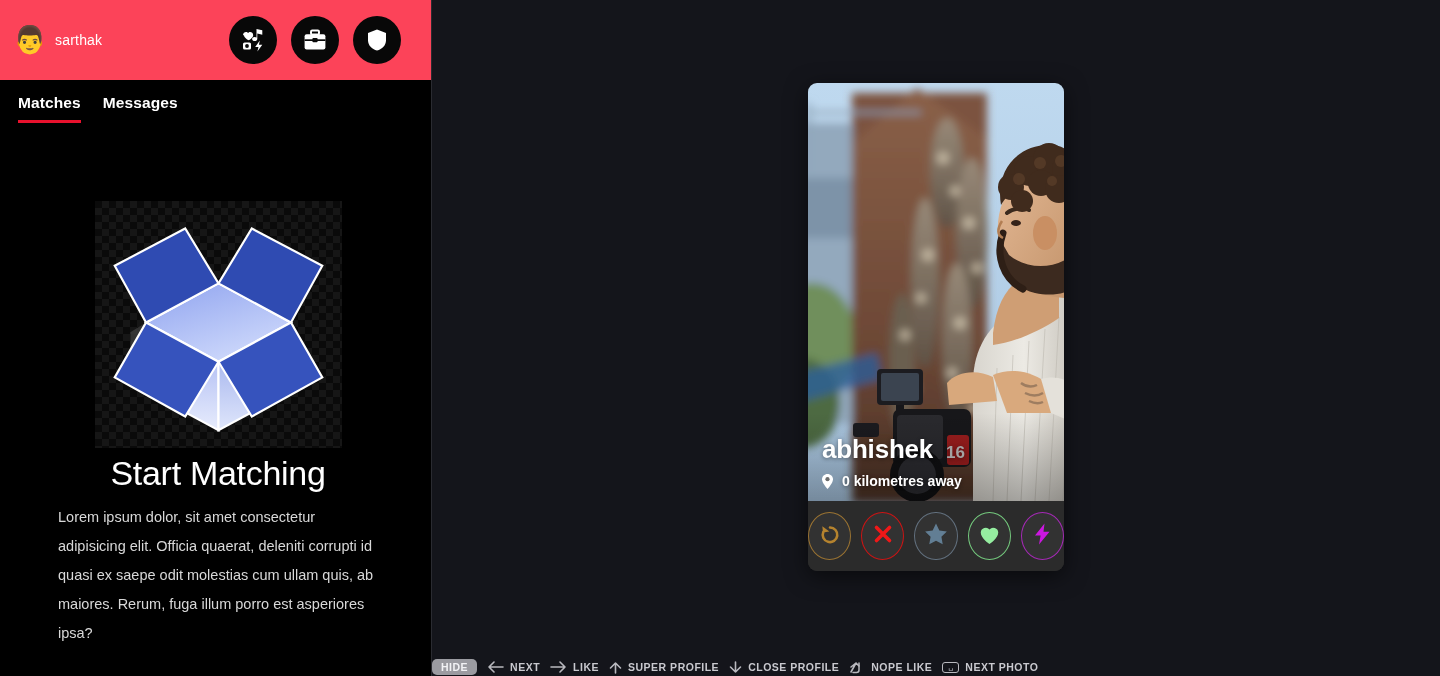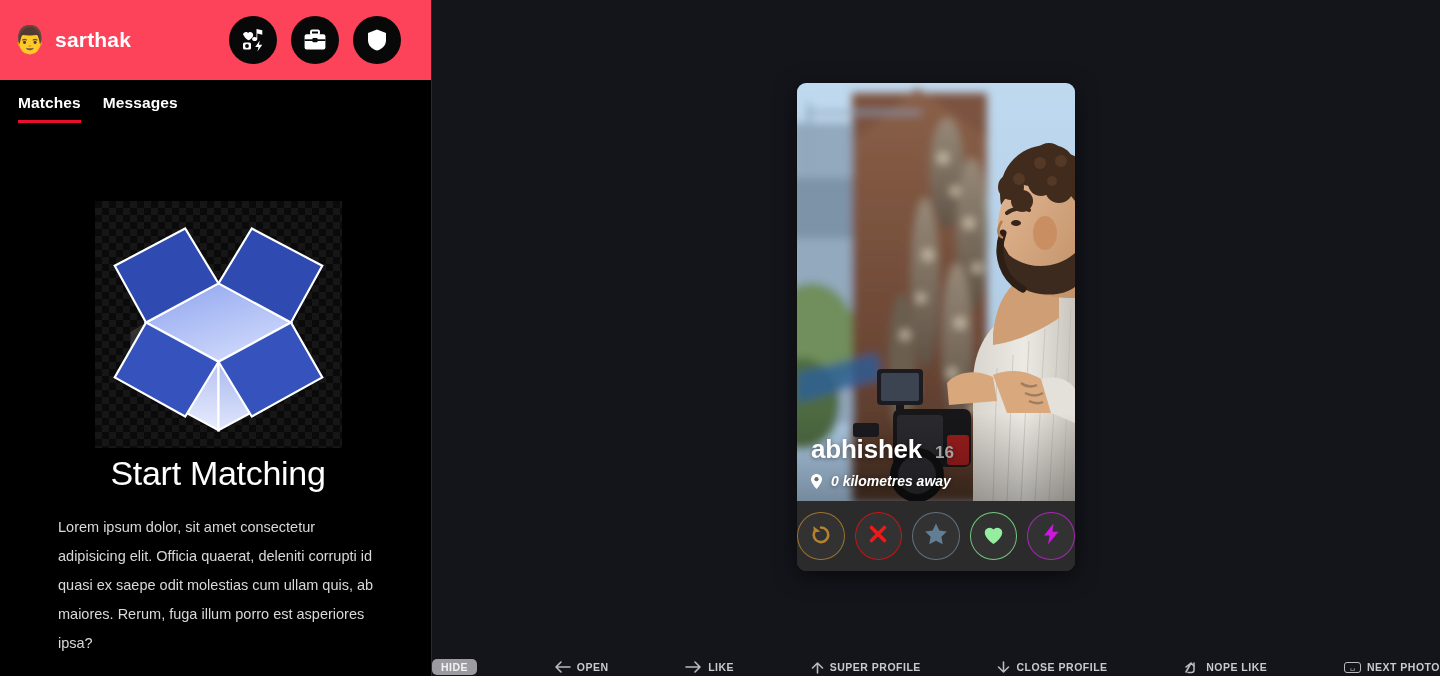--- a/index.html
+++ b/index.html
@@ -25,21 +25,21 @@
     padding:0 30px 0 14px;
     flex-shrink:0;
   }
   .brand { display:flex; align-items:center; gap:9px; }
   .avatar-emoji {
     font-size:27px; line-height:1;
     width:32px; height:32px;
     display:flex; align-items:center; justify-content:center;
   }
   .brand-name {
-    color:#fff; font-size:21px; font-weight:700;
+    color:#fff; font-size:14px; font-weight:400;
     letter-spacing:0.2px;
   }
   .topbar-icons { margin-left:auto; display:flex; gap:14px; align-items:center; }
   .circ-icon {
     width:48px; height:48px; border-radius:50%;
     background:#080808;
     display:flex; align-items:center; justify-content:center;
     cursor:pointer;
   }
   .circ-icon svg { display:block; }
@@ -72,35 +72,35 @@
     display:flex; align-items:center; justify-content:center;
     flex-shrink:0;
   }
   .empty-title {
     color:#fff; font-size:34px; font-weight:400;
     margin-top:6px; letter-spacing:-0.3px;
     white-space:nowrap;
   }
   .empty-desc {
     color:#d8d8d8; font-size:14.5px;
-    line-height:2.0; margin-top:20px;
+    line-height:2.0; margin-top:10px;
     text-align:left; width:100%;
   }
 
   
   .right-panel {
     flex:1; height:676px; background:#14151b;
     position:relative;
     display:flex; flex-direction:column;
     align-items:center;
   }
   .swipe-card {
     position:absolute; left:50%; transform:translateX(-50%);
     top:83px;
-    width:278px;
+    width:256px;
     border-radius:9px;
     overflow:hidden;
     background:#2a2a2a;
     box-shadow:0 5px 22px rgba(0,0,0,.55);
   }
   .card-photo {
     position:relative;
     width:100%; height:418px;
     overflow:hidden;
   }
@@ -110,21 +110,21 @@
     padding:0 0 12px 14px;
     text-shadow:0 1px 4px rgba(0,0,0,.45);
   }
   .name-row { display:flex; align-items:baseline; gap:13px; }
   .p-name {
     color:#fff; font-size:26px; font-weight:700;
     letter-spacing:-0.2px;
   }
   .p-age { color:#a3a3a3; font-size:17px; font-weight:700; }
   .dist-row { display:flex; align-items:center; gap:9px; margin-top:8px; }
-  .dist-text { color:#fff; font-size:14px; font-weight:700;font-style:italic; }
+  .dist-text { color:#fff; font-size:14px; font-weight:700; }
 
   .card-actions {
     background:#2b2b2b;
     height:70px;
     display:flex; align-items:center; justify-content:center;
     gap:10px;
   }
   .act-btn {
     width:48px; height:48px; border-radius:50%;
     border:1.6px solid #888;
@@ -135,22 +135,22 @@
   .act-btn.rewind { border-color:#9a7332; }
   .act-btn.nope   { border-color:#cc1414; }
   .act-btn.star   { border-color:#62707e; }
   .act-btn.like   { border-color:#74c87d; }
   .act-btn.boost  { border-color:#a429b5; }
 
   
   .shortcut-bar {
     position:absolute; left:0; right:0; bottom:0;
     height:22px;
-    display:flex; align-items:center; justify-content:space-between;
-    gap:17px;
+    display:flex; align-items:center; justify-content:flex-start;
+    gap:10px;
     overflow:hidden;
     padding-top:4px;
   }
   .hide-pill {
     background:#9b9ba1; color:#f2f2f5;
     font-size:10.5px; font-weight:700;
     padding:3px 9px; border-radius:5px;
     letter-spacing:0.5px; cursor:pointer;
     line-height:1;
   }
@@ -475,21 +475,21 @@
 
     <div class="shortcut-bar">
       <div class="hide-pill">HIDE</div>
 
       <div class="sc-item">
         <span class="sc-key">
           <svg width="17" height="12" viewBox="0 0 17 12">
               <path d="M16 6 H2 M7 1 L2 6 L7 11" stroke="#b9b9bf" stroke-width="1.6" fill="none" stroke-linecap="round" stroke-linejoin="round"></path>
             </svg>
         </span>
-        <span class="sc-label">OPEN</span>
+        <span class="sc-label">NEXT</span>
       </div>
 
       <div class="sc-item">
         <span class="sc-key">
           <svg width="17" height="12" viewBox="0 0 17 12">
               <path d="M1 6 H15 M10 1 L15 6 L10 11" stroke="#b9b9bf" stroke-width="1.6" fill="none" stroke-linecap="round" stroke-linejoin="round"></path>
             </svg>
         </span>
         <span class="sc-label">LIKE</span>
       </div>

